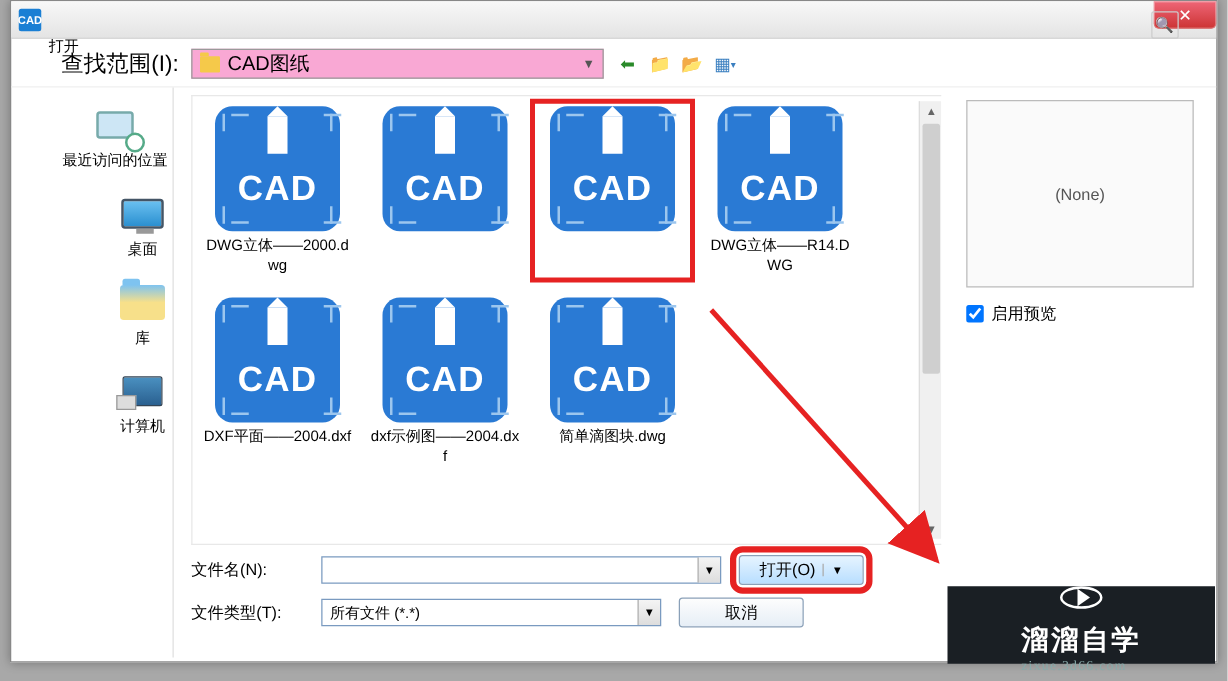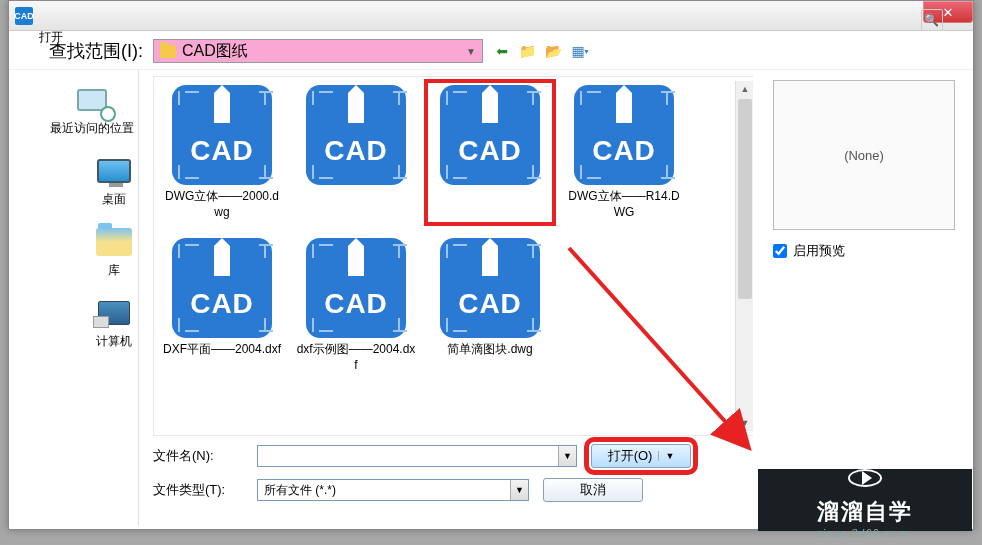--- a/index.html
+++ b/index.html
@@ -88,21 +88,21 @@
 .right-pane { width:210px; padding:10px 18px 10px 10px; display:flex; flex-direction:column; gap:12px; }
 .preview-box { height:150px; border:1px solid #bbb; background:#fafafa; display:flex; align-items:center; justify-content:center; font-size:13px; color:#555; }
 .chk-row { display:flex; align-items:center; gap:6px; font-size:13px; }
 .chk-row input { width:14px; height:14px; }
 
 .watermark { position:absolute; right:10px; bottom:14px; width:214px; height:62px; background:#1a1f24; color:#fff; display:flex; align-items:center; padding:0 10px; gap:10px;flex-direction:column; }
 .watermark .play { width:34px; height:34px; border:2px solid #fff; border-radius:50%; display:flex; align-items:center; justify-content:center; }
 .watermark .play::before { content:''; border-left:10px solid #fff; border-top:7px solid transparent; border-bottom:7px solid transparent; margin-left:3px; }
 .watermark .wm-txt { display:flex; flex-direction:column; }
 .watermark .wm-main { font-size:22px; font-weight:bold; letter-spacing:2px; }
-.watermark .wm-sub { font-size:11px; color:#8aa; letter-spacing:1px; }
+.watermark .wm-sub { font-size:11px; color:#8aa; letter-spacing:1px;font-family:Liberation Serif, serif; }
 
 .btn-highlight { outline:5px solid #e62222; outline-offset:2px; }
 </style>
 </head>
 <body>
 
 <div class="window">
 
   <div class="titlebar">
     <div class="app-icon">CAD</div>

